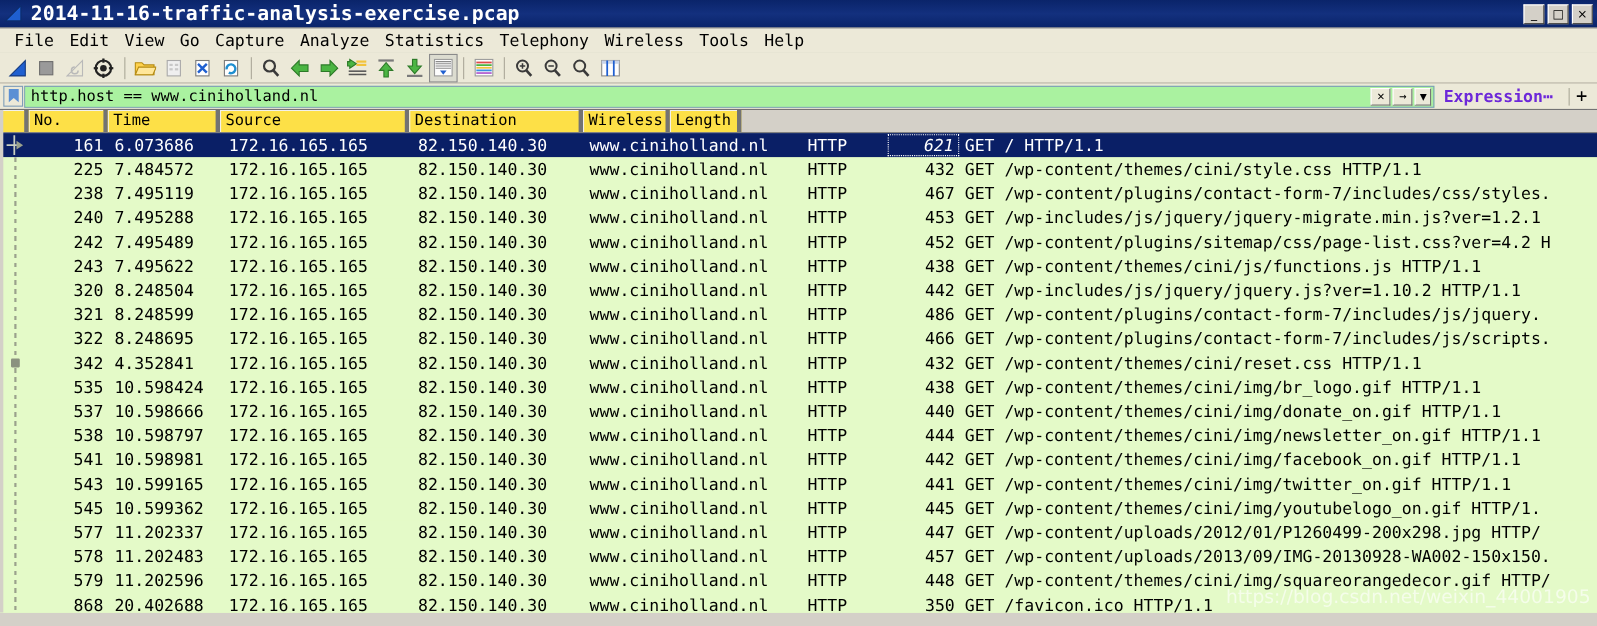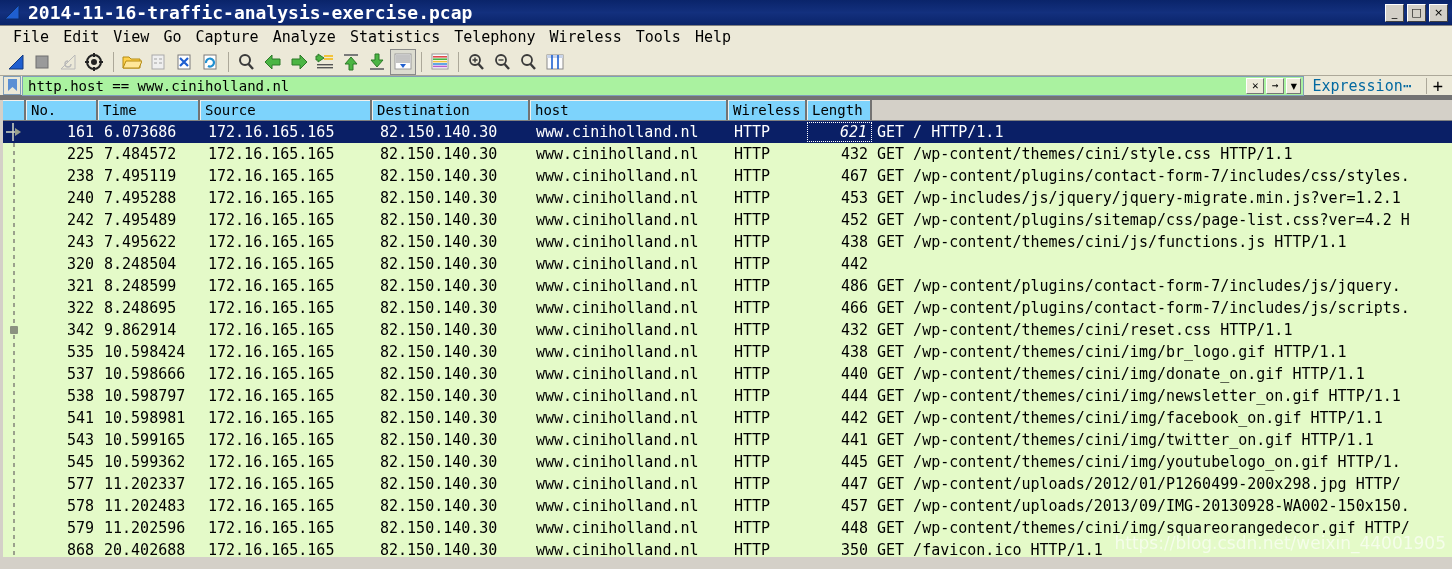--- a/index.html
+++ b/index.html
@@ -85,21 +85,21 @@
     margin: 0 5px;
     flex: 0 0 auto;
   }
 
   
   .filterbar {
     height: 24px;
     background: #ece9d8;
     display: flex; align-items: center;
     padding: 0 3px;
-    border-bottom: 5px solid #737373;
+    border-bottom: 1px solid #737373;
   }
   .filter-bookmark {
     width: 18px; height: 19px;
     background: #ece9d8;
     border: 1px solid #7f9db9;
     display: flex; align-items: center; justify-content: center;
     flex: 0 0 auto;
   }
   .filter-input-wrap {
     flex: 1 1 auto;
@@ -132,50 +132,51 @@
   }
   .filter-dd {
     width: 15px; height: 16px;
     margin-right: 2px;
     background: #ece9d8;
     border: 1px solid; border-color: #fff #767676 #767676 #fff;
     display: flex; align-items: center; justify-content: center;
     flex: 0 0 auto;
   }
   .expr-label {
-    font-size: 15px; color: #0369a1;
+    font-size: 15px; color: #6d28d9;
     padding: 0 8px;
     white-space: nowrap;
     flex: 0 0 auto;
+    font-weight: bold;
   }
   .expr-sep { width:1px; height:16px; background:#aca899; margin:0 6px; flex:0 0 auto;}
   .plus-label { font-size: 17px; color: #000; padding-right: 6px; flex:0 0 auto; }
 
   
   .packet-area {
     position: relative;
     height: 457px;
     background: #e4fac8;
     overflow: hidden;
   }
   .col-header {
     display: flex;
     height: 21px;
     background: #d4d0c8;
     border-bottom: 1px solid #808080;
     font-size: 14px;
     color: #000;
   }
   .col-header .ch {
-    border-right: 2px solid #737373;
+    border-right: 4px solid #737373;
     padding-left: 5px;
     display: flex; align-items: center;
     overflow: hidden;
     white-space: nowrap;
-    background: #7dd3fc;
+    background: #fde047;
     box-shadow: inset 1px 1px 0 #f2f0ec;
   }
 
   .rows { position: relative; }
   .prow {
     display: flex;
     height: 22px;
     align-items: center;
     font-size: 15px;
     color: #000;
@@ -446,21 +447,20 @@
 </div>
 
 <div class="packet-area">
 
   <div class="col-header">
     <span class="ch c-marker"></span>
     <span class="ch c-no" style="justify-content:flex-start;padding-left:5px;">No.</span>
     <span class="ch c-time">Time</span>
     <span class="ch c-src">Source</span>
     <span class="ch c-dst">Destination</span>
-    <span class="ch c-host">host</span>
     <span class="ch c-proto">Wireless</span>
     <span class="ch c-len" style="justify-content:flex-start;padding-left:5px;">Length</span>
   </div>
 
   <div class="rows" id="rows-container">
       <div class="prow selected">
         <span class="cell c-marker"></span>
         <span class="cell c-no">161</span>
         <span class="cell c-time">6.073686</span>
         <span class="cell c-src">172.16.165.165</span>
@@ -527,20 +527,21 @@
       </div>
       <div class="prow">
         <span class="cell c-marker"></span>
         <span class="cell c-no">320</span>
         <span class="cell c-time">8.248504</span>
         <span class="cell c-src">172.16.165.165</span>
         <span class="cell c-dst">82.150.140.30</span>
         <span class="cell c-host">www.ciniholland.nl</span>
         <span class="cell c-proto">HTTP</span>
         <span class="cell c-len">442</span>
+        <span class="cell c-info">GET /wp-includes/js/jquery/jquery.js?ver=1.10.2 HTTP/1.1</span>
       </div>
       <div class="prow">
         <span class="cell c-marker"></span>
         <span class="cell c-no">321</span>
         <span class="cell c-time">8.248599</span>
         <span class="cell c-src">172.16.165.165</span>
         <span class="cell c-dst">82.150.140.30</span>
         <span class="cell c-host">www.ciniholland.nl</span>
         <span class="cell c-proto">HTTP</span>
         <span class="cell c-len">486</span>
@@ -553,21 +554,21 @@
         <span class="cell c-src">172.16.165.165</span>
         <span class="cell c-dst">82.150.140.30</span>
         <span class="cell c-host">www.ciniholland.nl</span>
         <span class="cell c-proto">HTTP</span>
         <span class="cell c-len">466</span>
         <span class="cell c-info">GET /wp-content/plugins/contact-form-7/includes/js/scripts.</span>
       </div>
       <div class="prow">
         <span class="cell c-marker"></span>
         <span class="cell c-no">342</span>
-        <span class="cell c-time">9.862914</span>
+        <span class="cell c-time">4.352841</span>
         <span class="cell c-src">172.16.165.165</span>
         <span class="cell c-dst">82.150.140.30</span>
         <span class="cell c-host">www.ciniholland.nl</span>
         <span class="cell c-proto">HTTP</span>
         <span class="cell c-len">432</span>
         <span class="cell c-info">GET /wp-content/themes/cini/reset.css HTTP/1.1</span>
       </div>
       <div class="prow">
         <span class="cell c-marker"></span>
         <span class="cell c-no">535</span>

